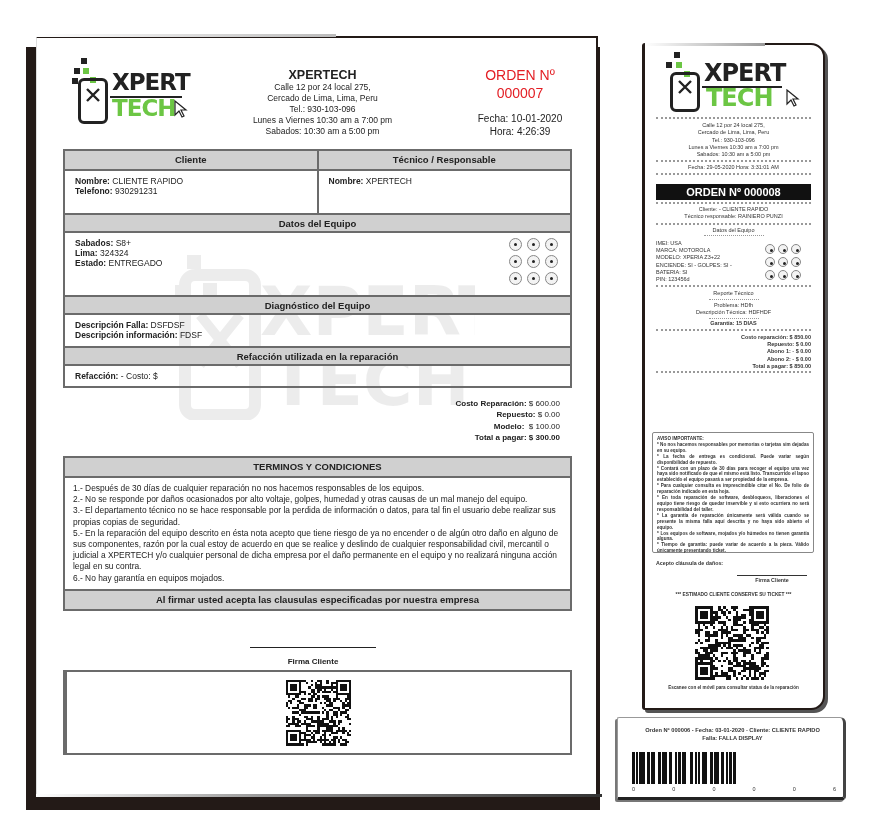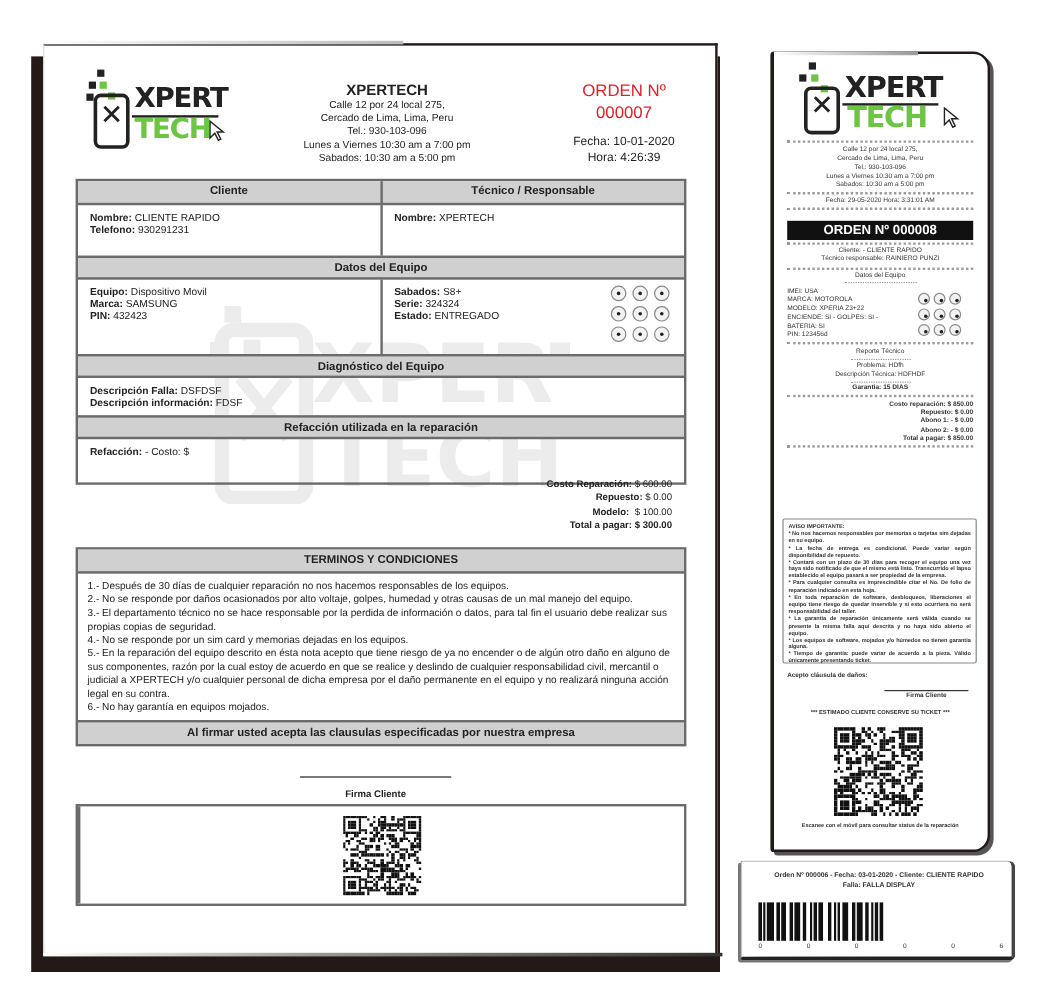--- a/index.html
+++ b/index.html
@@ -150,28 +150,23 @@
     <div class="col">
       <div><b class="lbl">Nombre:</b> <span>CLIENTE RAPIDO</span></div>
       <div><b class="lbl">Telefono:</b> <span>930291231</span></div>
     </div>
     <div class="col">
       <div><b class="lbl">Nombre:</b> <span>XPERTECH</span></div>
     </div>
   </div>
   <div class="hd sec">Datos del Equipo</div>
   <div class="row" style="height:62px;">
-    <div class="col">
-      <div><b class="lbl">Equipo:</b> <span>Dispositivo Movil</span></div>
-      <div><b class="lbl">Marca:</b> <span>SAMSUNG</span></div>
-      <div><b class="lbl">PIN:</b> <span>432423</span></div>
-    </div>
     <div class="col" style="position:relative;">
       <div><b class="lbl">Sabados:</b> <span>S8+</span></div>
-      <div><b class="lbl">Serie:</b> <span>324324</span></div>
+      <div><b class="lbl">Lima:</b> <span>324324</span></div>
       <div><b class="lbl">Estado:</b> <span>ENTREGADO</span></div>
       <div class="pattern">
         <span class="dot"></span>
           <span class="dot"></span>
           <span class="dot"></span>
         <span class="dot"></span>
           <span class="dot"></span>
           <span class="dot"></span>
         <span class="dot"></span>
           <span class="dot"></span>
@@ -180,41 +175,40 @@
     </div>
   </div>
   <div class="hd sec">Diagnóstico del Equipo</div>
   <div class="row" style="height:31px;">
     <div class="col">
       <div><b class="lbl">Descripción Falla:</b> <span>DSFDSF</span></div>
       <div><b class="lbl">Descripción información:</b> <span>FDSF</span></div>
     </div>
   </div>
   <div class="hd sec">Refacción utilizada en la reparación</div>
-  <div class="row" style="height:36px;justify-content:center;">
+  <div class="row" style="height:20px;justify-content:center;">
     <div class="col">
       <b class="lbl">Refacción:</b><span> - Costo: $</span>
     </div>
   </div>
 </div>
 
 <div class="totals">
   <div><b>Costo Reparación:</b> <span>$ 600.00</span></div>
   <div><b>Repuesto:</b> <span>$ 0.00</span></div>
   <div><b>Modelo:</b> &nbsp;<span>$ 100.00</span></div>
   <div class="tot"><span>Total a pagar:</span> <span>$ 300.00</span></div>
 </div>
 
 <div class="tbl" style="top:456px;">
   <div class="hd">TERMINOS Y CONDICIONES</div>
   <div class="terms-body">
     <div>1.- Después de 30 días de cualquier reparación no nos hacemos responsables de los equipos.</div>
     <div>2.- No se responde por daños ocasionados por alto voltaje, golpes, humedad y otras causas de un mal manejo del equipo.</div>
     <div>3.- El departamento técnico no se hace responsable por la perdida de información o datos, para tal fin el usuario debe realizar sus propias copias de seguridad.</div>
-    <div>4.- No se responde por un sim card y memorias dejadas en los equipos.</div>
     <div>5.- En la reparación del equipo descrito en ésta nota acepto que tiene riesgo de ya no encender o de algún otro daño en alguno de sus componentes, razón por la cual estoy de acuerdo en que se realice y deslindo de cualquier responsabilidad civil, mercantil o judicial a XPERTECH y/o cualquier personal de dicha empresa por el daño permanente en el equipo y no realizará ninguna acción legal en su contra.</div>
     <div>6.- No hay garantía en equipos mojados.</div>
   </div>
   <div class="hd sec" style="border-bottom:none;">Al firmar usted acepta las clausulas especificadas por nuestra empresa</div>
 </div>
 
 <div class="sig-line"></div>
 <div class="sig-label">Firma Cliente</div>
 
 <div class="qr-tbl">

